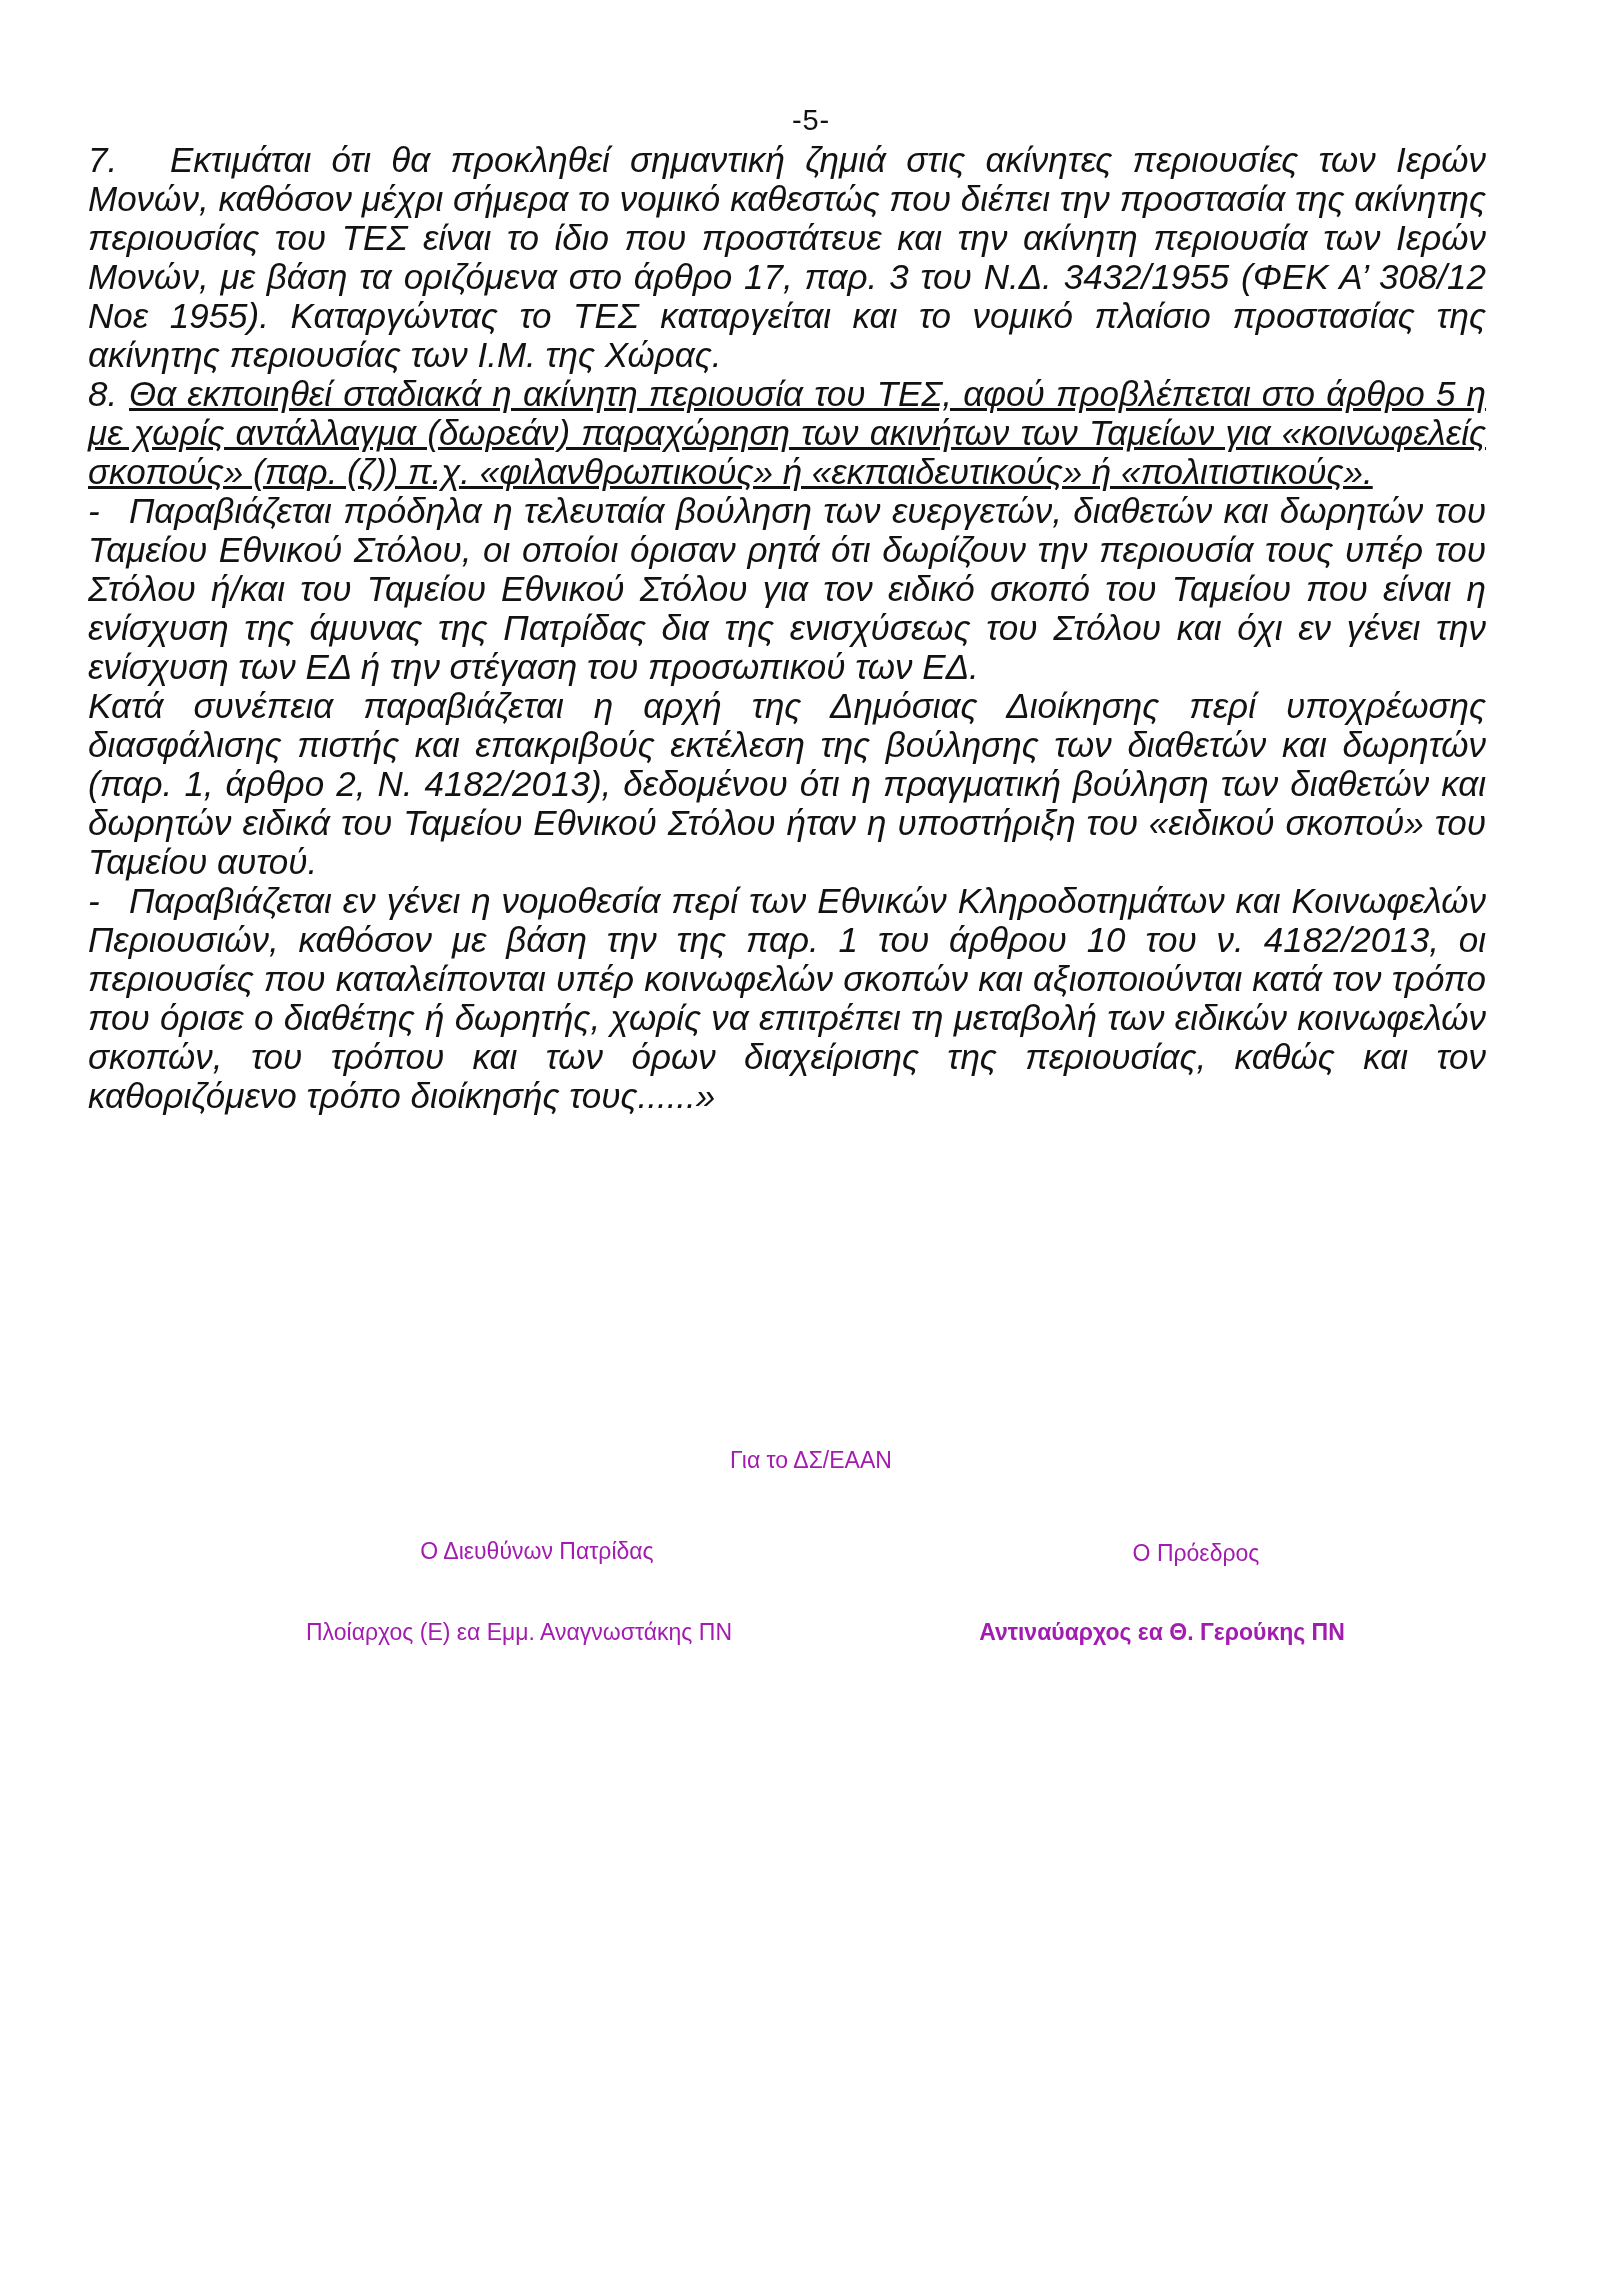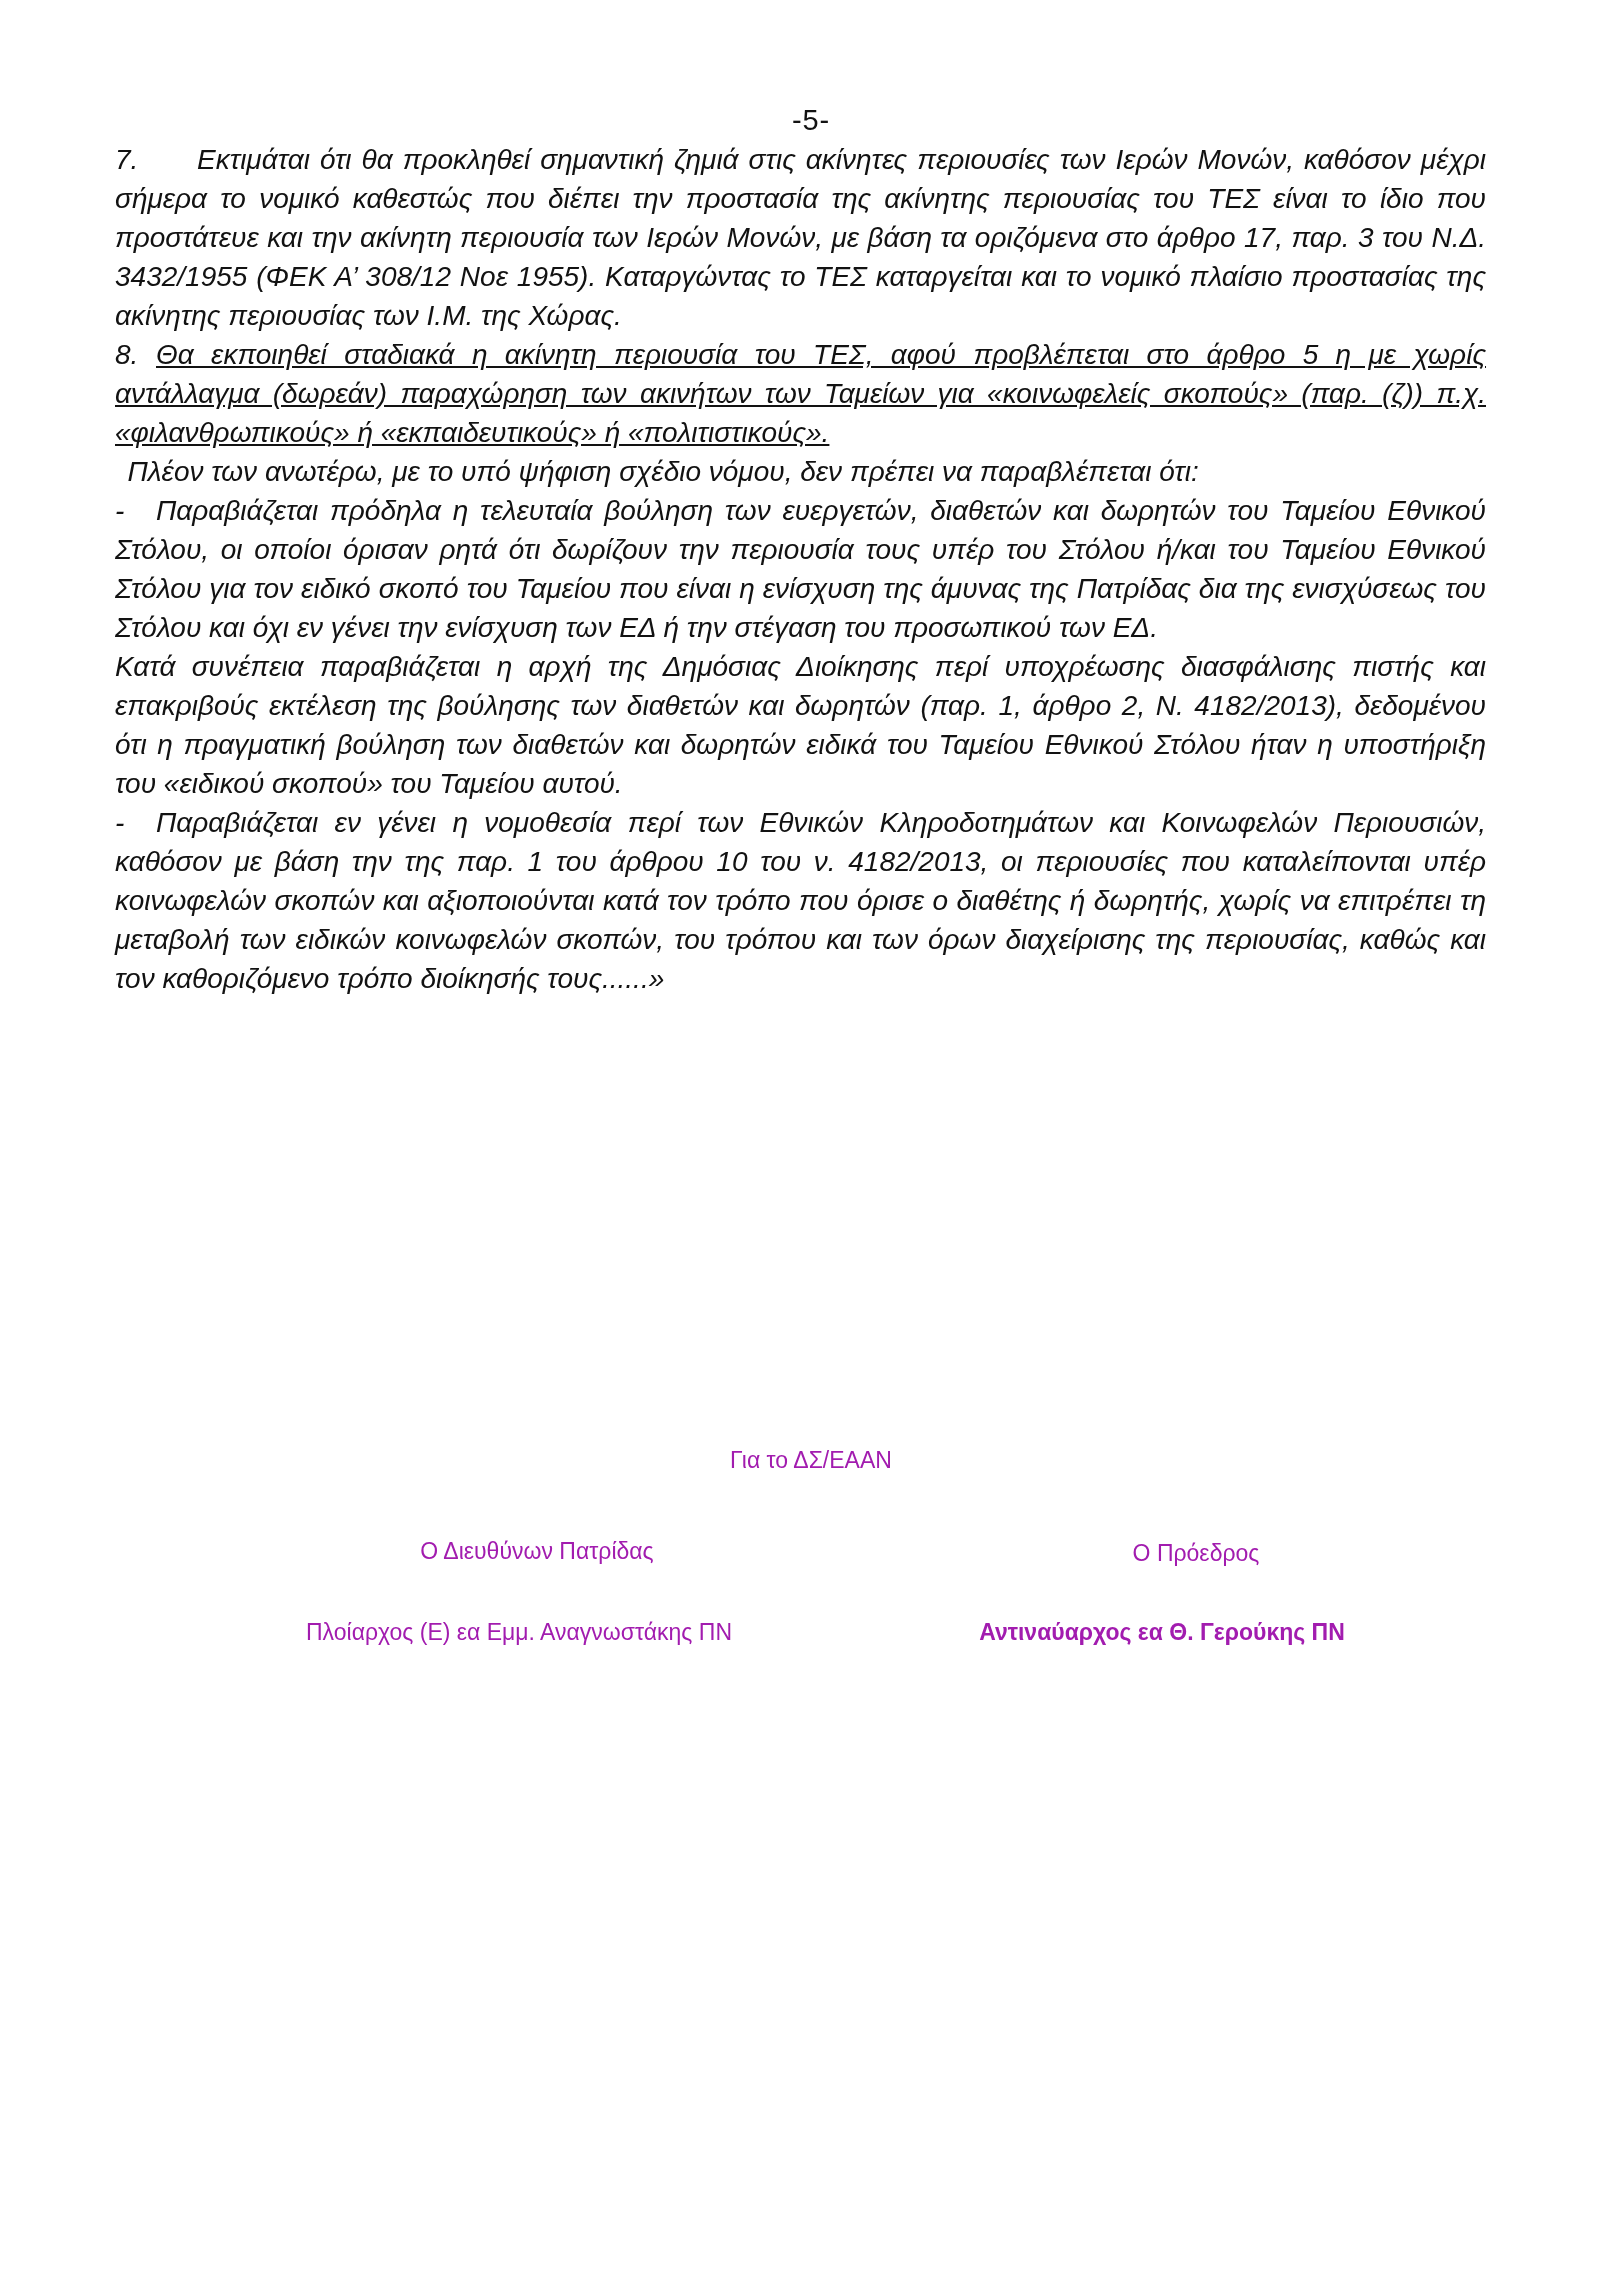--- a/index.html
+++ b/index.html
@@ -19,23 +19,23 @@
   }
   .page-number {
     padding-top: 101px;
     text-align: center;
     font-size: 29px;
     line-height: 39px;
     font-style: normal;
     letter-spacing: 0.9px;
   }
   .content {
-    margin-left: 115px;
+    margin-left: 88px;
     margin-right: 136px; 
-    font-size: 28px;
+    font-size: 35px;
     line-height: 39px;
     font-style: italic;
     text-align: justify;
   }
   .content p {
     margin: 0;
     padding: 0;
   }
   .para-7   { margin-top: 41px; }
   .para-8   { margin-top: 27px; text-decoration: underline; }
@@ -81,21 +81,20 @@
 <div class="page">
 
   <div class="page-number">-5-</div>
 
   <div class="content">
 
     <p class="para-7"><span class="p-num">7.</span><span>Εκτιμάται ότι θα προκληθεί σημαντική ζημιά στις ακίνητες περιουσίες των Ιερών Μονών, καθόσον μέχρι σήμερα το νομικό καθεστώς που διέπει την προστασία της ακίνητης περιουσίας του ΤΕΣ είναι το ίδιο που προστάτευε και την ακίνητη περιουσία των Ιερών Μονών, με βάση τα οριζόμενα στο άρθρο 17, παρ. 3 του Ν.Δ. 3432/1955 (ΦΕΚ Α’ 308/12 Νοε 1955). Καταργώντας το ΤΕΣ καταργείται και το νομικό πλαίσιο προστασίας της ακίνητης περιουσίας των Ι.Μ. της Χώρας.</span></p>
 
     <p class="para-8"><span class="p-num-sm">8.</span><span>Θα εκποιηθεί σταδιακά η ακίνητη περιουσία του ΤΕΣ, αφού προβλέπεται στο άρθρο 5 η με χωρίς αντάλλαγμα (δωρεάν) παραχώρηση των ακινήτων των Ταμείων για «κοινωφελείς σκοπούς» (παρ. (ζ)) π.χ. «φιλανθρωπικούς» ή «εκπαιδευτικούς» ή «πολιτιστικούς».</span></p>
 
-    <p class="para-pleon"><span>Πλέον των ανωτέρω, με το υπό ψήφιση σχέδιο νόμου, δεν πρέπει να παραβλέπεται ότι:</span></p>
 
     <p class="para-b1"><span class="p-dash">-</span><span>Παραβιάζεται πρόδηλα η τελευταία βούληση των ευεργετών, διαθετών και δωρητών του Ταμείου Εθνικού Στόλου, οι οποίοι όρισαν ρητά ότι δωρίζουν την περιουσία τους υπέρ του Στόλου ή/και του Ταμείου Εθνικού Στόλου για τον ειδικό σκοπό του Ταμείου που είναι η ενίσχυση της άμυνας της Πατρίδας δια της ενισχύσεως του Στόλου και όχι εν γένει την ενίσχυση των ΕΔ ή την στέγαση του προσωπικού των ΕΔ.</span></p>
 
     <p class="para-kata"><span>Κατά συνέπεια παραβιάζεται η αρχή της Δημόσιας Διοίκησης περί υποχρέωσης διασφάλισης πιστής και επακριβούς εκτέλεση της βούλησης των διαθετών και δωρητών (παρ. 1, άρθρο 2, Ν. 4182/2013), δεδομένου ότι η πραγματική βούληση των διαθετών και δωρητών ειδικά του Ταμείου Εθνικού Στόλου ήταν η υποστήριξη του «ειδικού σκοπού» του Ταμείου αυτού.</span></p>
 
     <p class="para-b2"><span class="p-dash">-</span><span>Παραβιάζεται εν γένει η νομοθεσία περί των Εθνικών Κληροδοτημάτων και Κοινωφελών Περιουσιών, καθόσον με βάση την της παρ. 1 του άρθρου 10 του ν. 4182/2013, οι περιουσίες που καταλείπονται υπέρ κοινωφελών σκοπών και αξιοποιούνται κατά τον τρόπο που όρισε ο διαθέτης ή δωρητής, χωρίς να επιτρέπει τη μεταβολή των ειδικών κοινωφελών σκοπών, του τρόπου και των όρων διαχείρισης της περιουσίας, καθώς και τον καθοριζόμενο τρόπο διοίκησής τους......»</span></p>
 
   </div>
 
   <div class="signature">

